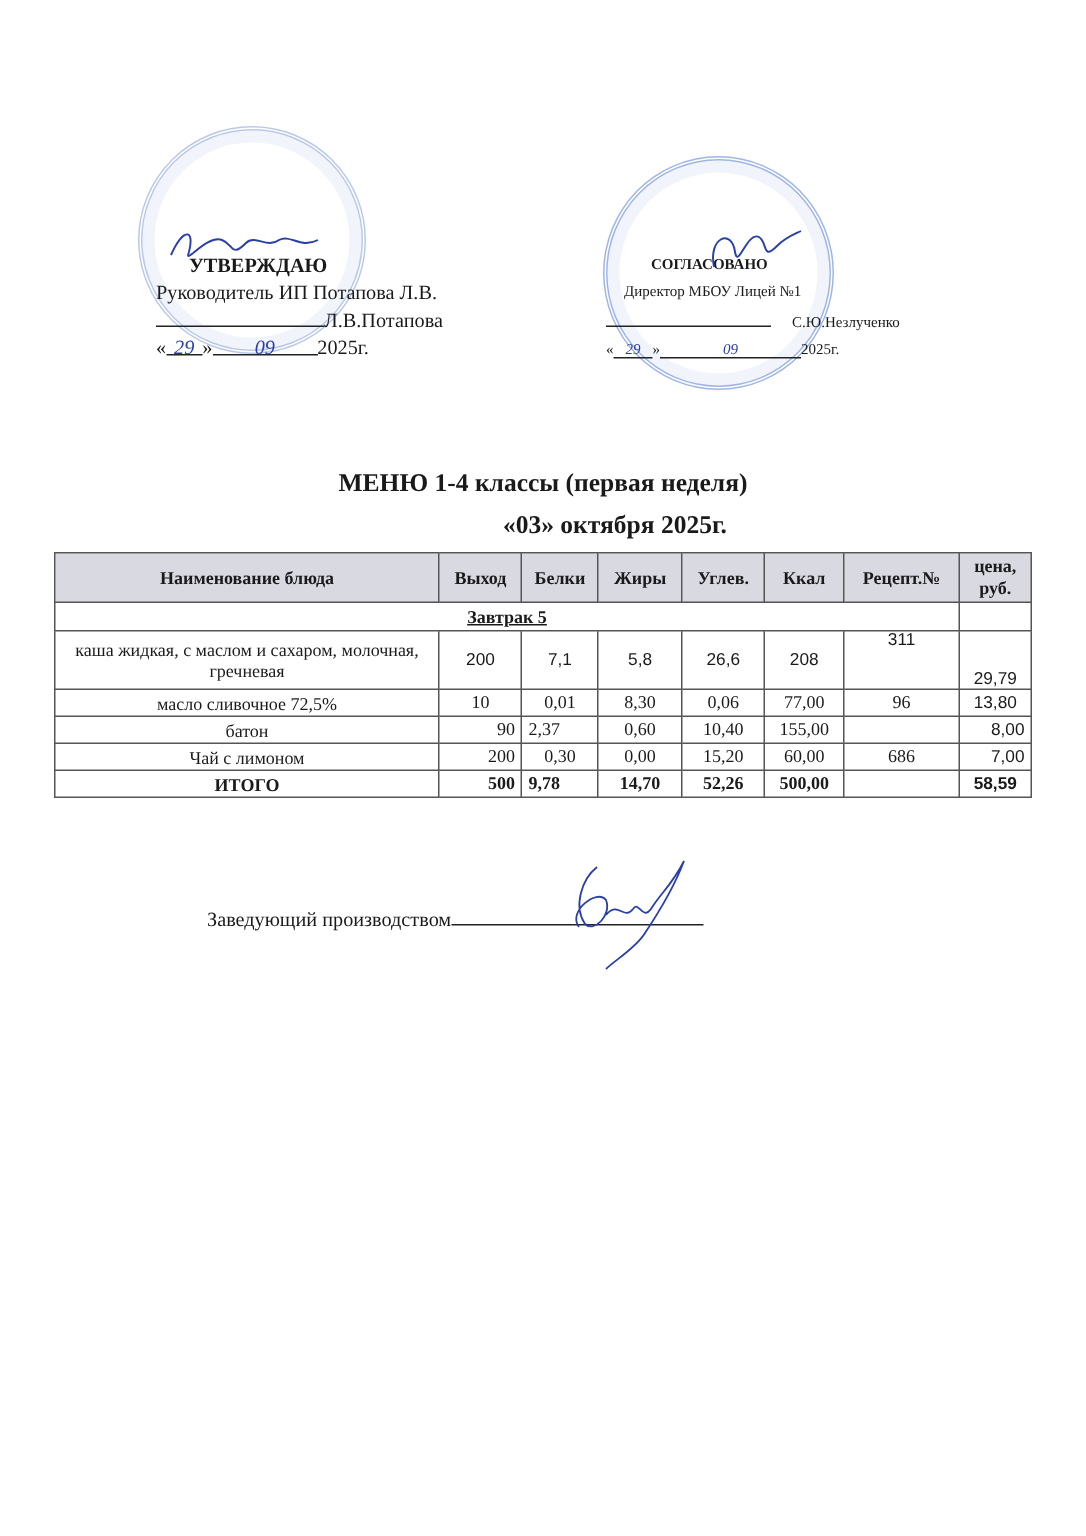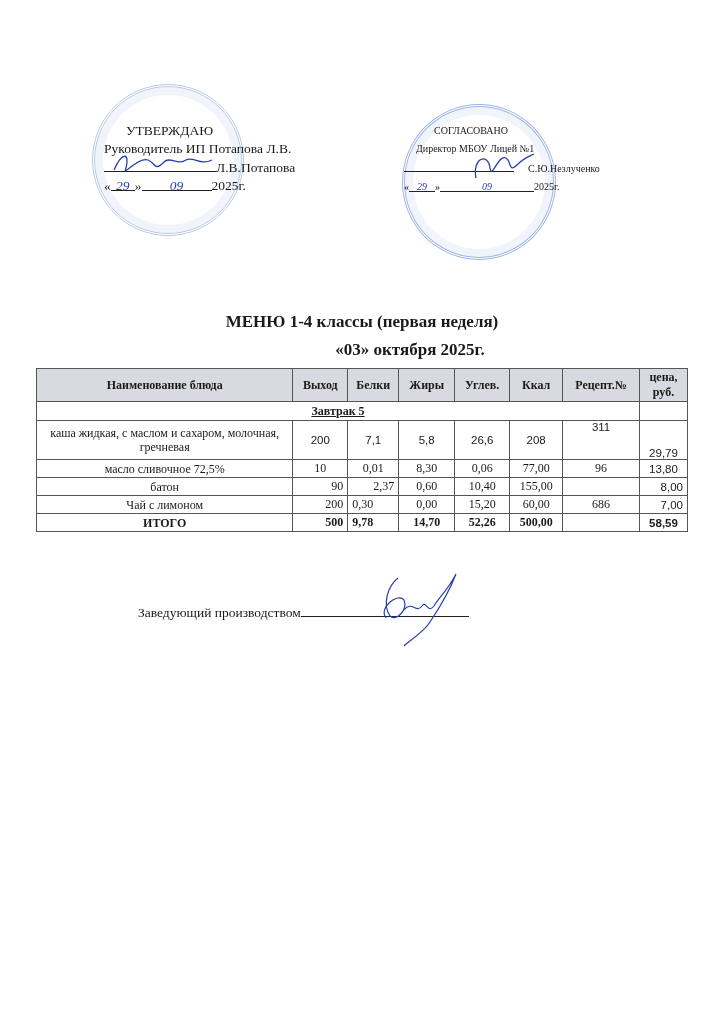--- a/index.html
+++ b/index.html
@@ -3,21 +3,21 @@
 <meta charset="utf-8">
 <style>
   html, body { margin: 0; padding: 0; }
   body {
     width: 724px; height: 1024px; background: #ffffff; position: relative; overflow: hidden;
     font-family: "Liberation Serif", serif; color: #1a1a1a;
   }
   .abs { position: absolute; }
   .approve { left: 104px; top: 122px; width: 260px; font-size: 13.5px; line-height: 18px; }
   .agree { left: 404px; top: 122px; width: 260px; font-size: 10px; line-height: 18px; }
-  .hdr-title { font-weight: normal; }
+  .hdr-title { font-weight: bold; margin-top: 46px; }
   .sig-line { display: inline-block; border-bottom: 1px solid #222; height: 13px; vertical-align: baseline; }
   .stamp {
     position: absolute; border-radius: 50%; border: 3px double rgba(60,100,190,0.35);
     box-shadow: inset 0 0 0 8px rgba(80,120,200,0.08);
   }
   .stamp1 { left: 92px; top: 84px; width: 146px; height: 146px; }
   .stamp2 { left: 402px; top: 104px; width: 148px; height: 150px; border-color: rgba(40,90,200,0.45); }
   .scribble { position: absolute; }
   .title { left: 0; width: 724px; text-align: center; font-weight: bold; font-size: 17px; }
   .t1 { top: 312px; }
@@ -121,31 +121,31 @@
     <td class="serif">0,01</td>
     <td class="serif">8,30</td>
     <td class="serif">0,06</td>
     <td class="serif">77,00</td>
     <td class="serif">96</td>
     <td>13,80</td>
   </tr>
   <tr>
     <td class="name">батон</td>
     <td class="serif" style="text-align:right">90</td>
-    <td class="serif" style="text-align:right">2,37</td>
+    <td class="serif" style="text-align:left">2,37</td>
     <td class="serif">0,60</td>
     <td class="serif">10,40</td>
     <td class="serif">155,00</td>
     <td class="serif"></td>
     <td style="text-align:right">8,00</td>
   </tr>
   <tr>
     <td class="name">Чай с лимоном</td>
     <td class="serif" style="text-align:right">200</td>
-    <td class="serif" style="text-align:left">0,30</td>
+    <td class="serif" style="text-align:center">0,30</td>
     <td class="serif">0,00</td>
     <td class="serif">15,20</td>
     <td class="serif">60,00</td>
     <td class="serif">686</td>
     <td style="text-align:right">7,00</td>
   </tr>
   <tr class="total">
     <td class="name" style="font-weight:bold">ИТОГО</td>
     <td class="serif" style="text-align:right">500</td>
     <td class="serif" style="text-align:left">9,78</td>

